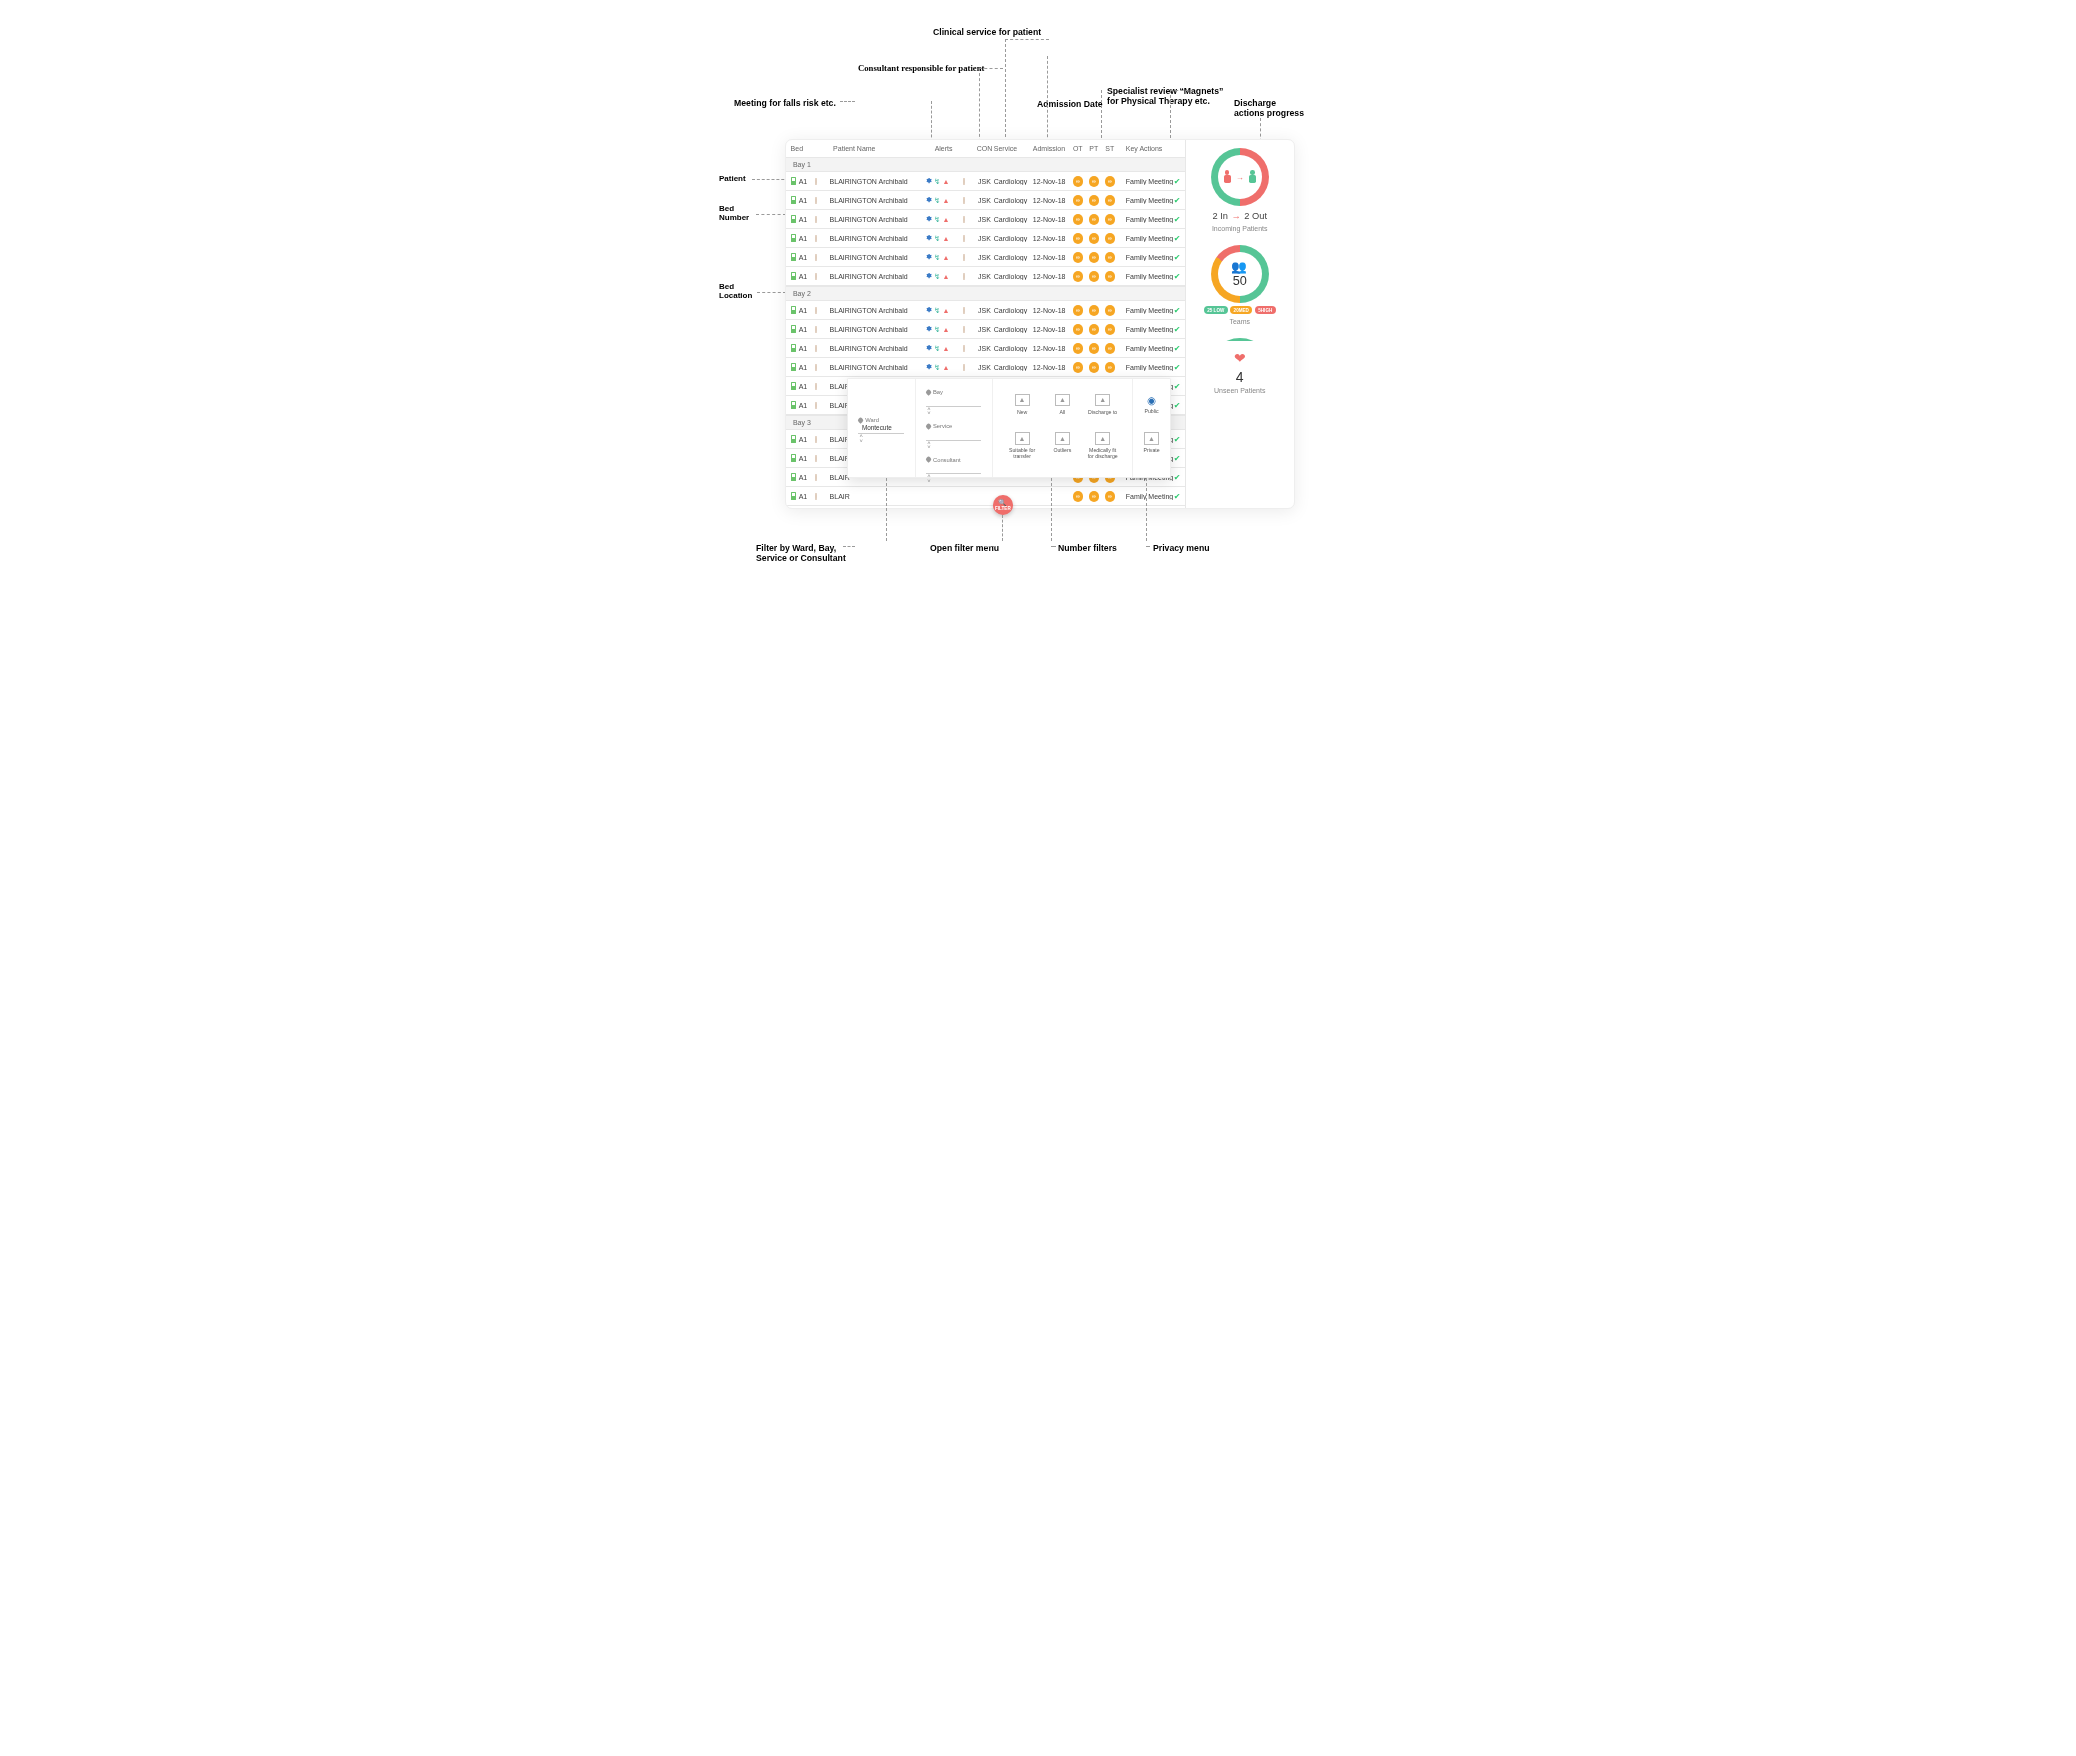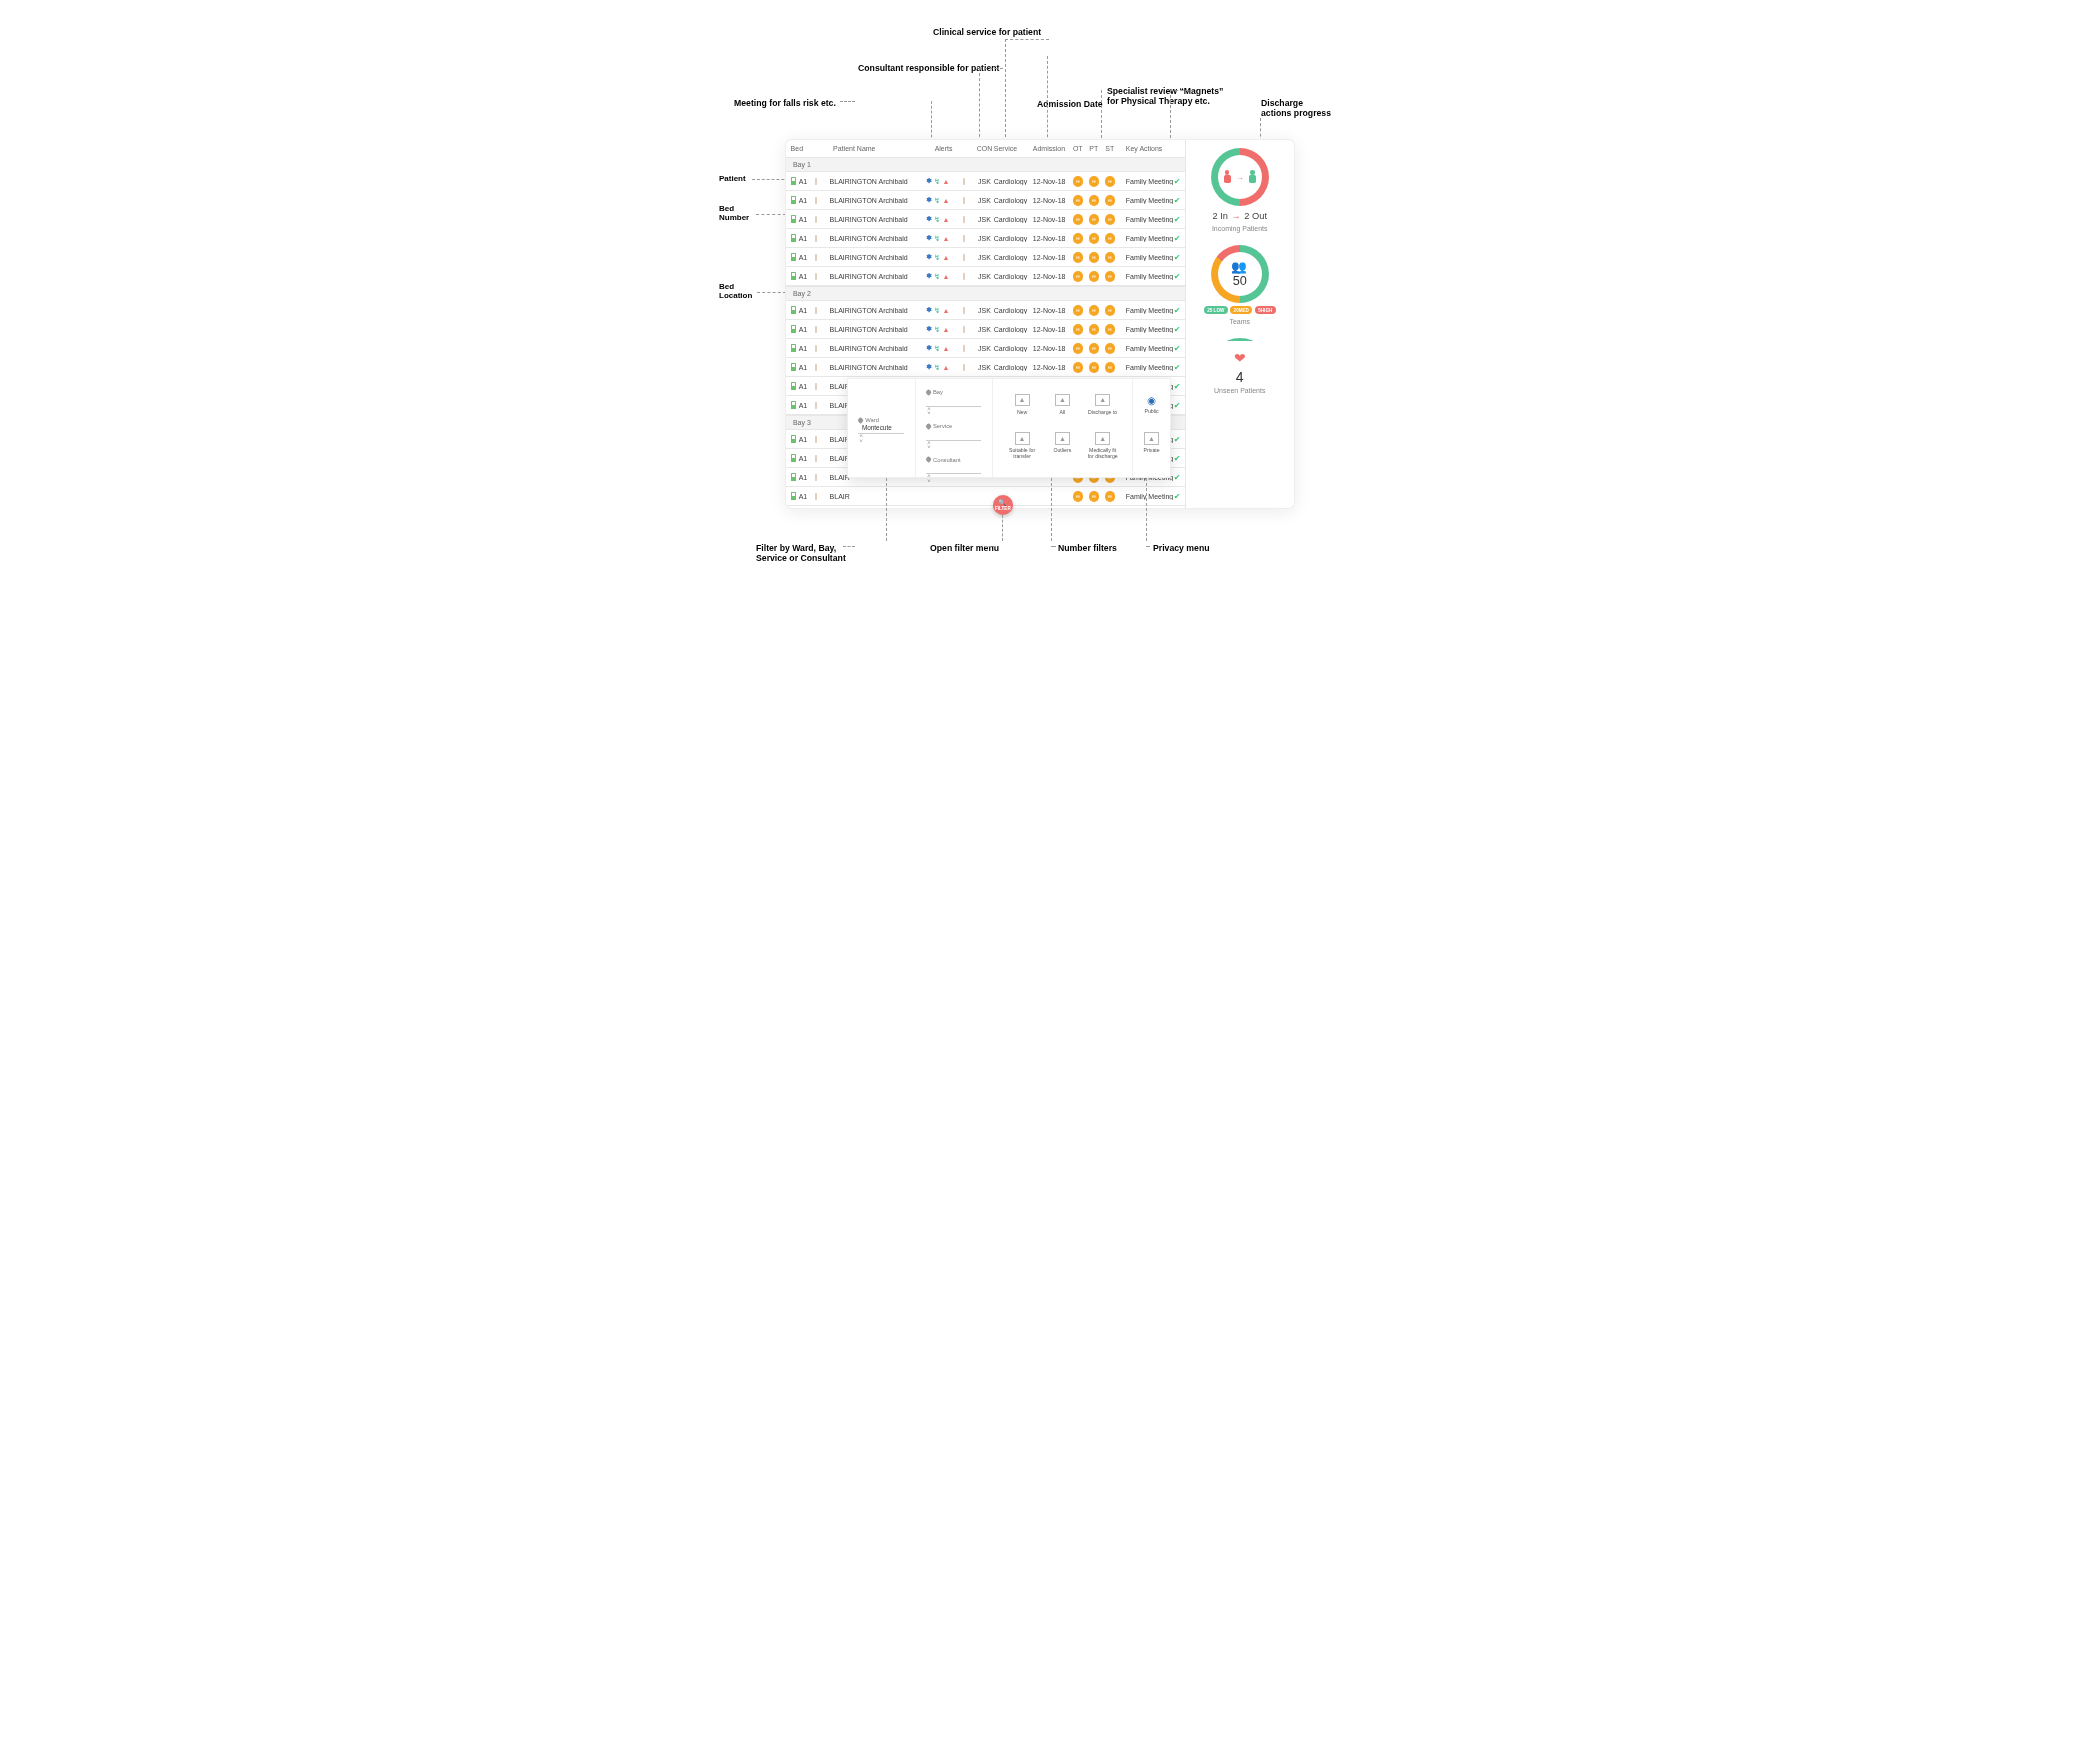--- a/index.html
+++ b/index.html
@@ -255,25 +255,25 @@
 
   
 </style>
 </head>
 <body>
 
 <div class="page">
 
   <div class="callout" style="left:241px; top:27px;">Clinical service for patient</div>
   <div class="callout" style="left:345px; top:52px;margin-top:47px;">Admission Date</div>
-  <div class="callout" style="left:166px; top:63px;">Consultant responsible for patient</div>
+  <div class="callout" style="left:166px; top:63px;font-family:Liberation Serif, serif;">Consultant responsible for patient</div>
   <div class="callout" style="left:42px;  top:98px;">Meeting for falls risk etc.</div>
   <div class="callout" style="left:415px; top:86px; white-space:pre-line;">Specialist review “Magnets”
 for Physical Therapy etc.</div>
-  <div class="callout" style="left:569px; top:98px; white-space:pre-line;">Discharge
+  <div class="callout" style="left:542px; top:98px; white-space:pre-line;">Discharge
 actions progress</div>
 
   <div class="leader v" style="left:313px; top:39px;  height:108px;"></div>
   <div class="leader h" style="left:313px; top:39px;  width:44px;"></div>
   <div class="leader h" style="left:148px; top:101px; width:15px;"></div>
   <div class="leader v" style="left:355px; top:56px;  height:91px;"></div>
   <div class="leader v" style="left:287px; top:68px; height:79px;"></div>
   <div class="leader h" style="left:287px; top:68px; width:24px;"></div>
   <div class="leader v" style="left:409px; top:90px; height:58px;"></div>
   <div class="leader h" style="left:478px; top:90px; width:24px;"></div>

